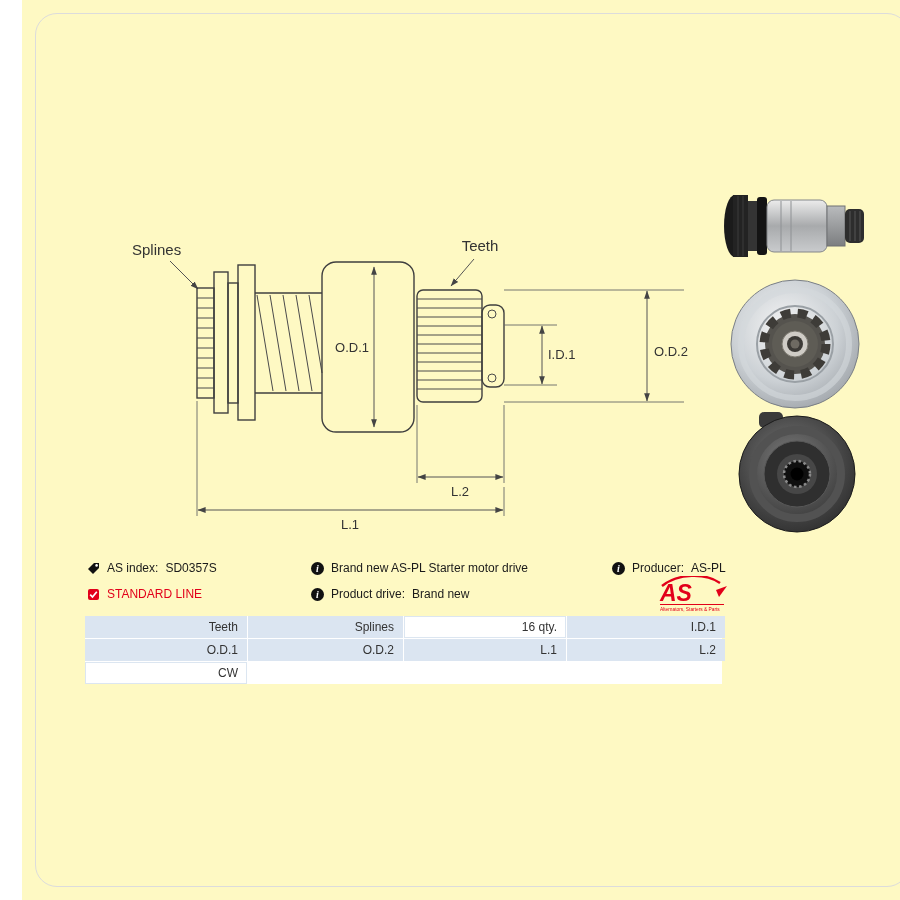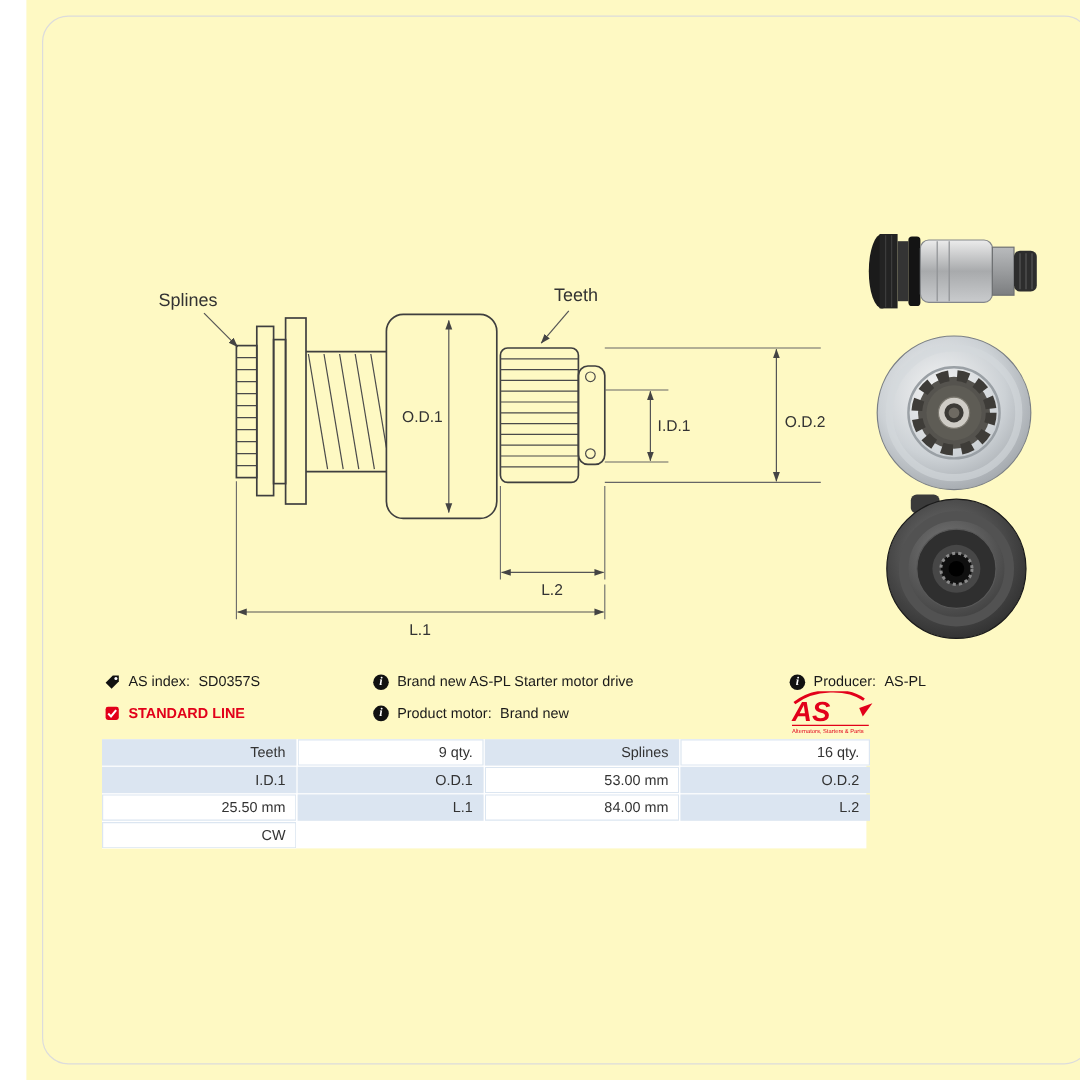--- a/index.html
+++ b/index.html
@@ -15,23 +15,23 @@
   .lbl{font-family:"Liberation Sans",sans-serif;font-size:15px;fill:#333;}
   .dlbl{font-family:"Liberation Sans",sans-serif;font-size:13px;fill:#333;}
 
   .photo{position:absolute;}
   .photo-side{left:695px;top:178px;width:155px;height:96px;}
   .photo-front{left:702px;top:276px;width:142px;height:136px;}
   .photo-rear{left:707px;top:410px;width:136px;height:126px;}
 
   .info-row{position:absolute;display:flex;align-items:center;gap:7px;font-size:12px;color:#1a1a1a;height:16px;}
   .i-r1{top:560px;} .i-r2{top:586px;}
-  .i-c1{left:65px;} .i-c2{left:289px;} .i-c3{left:636px;}
+  .i-c1{left:65px;} .i-c2{left:289px;} .i-c3{left:590px;}
   .bold{font-weight:normal;}
-  .red{color:#e2001a;font-weight:bold;}
+  .red{color:#e2001a;font-weight:normal;}
   .info-ico{display:inline-block;width:13px;height:13px;border-radius:50%;background:#111;
     color:#fff;text-align:center;flex:0 0 13px;}
   .info-ico::before{content:"i";font-family:"Liberation Serif",serif;font-style:italic;
     font-weight:bold;font-size:10px;line-height:13px;display:block;}
   .logo{position:absolute;left:636px;top:576px;width:70px;height:38px;}
 
   .spec-table{position:absolute;left:63px;top:616px;width:637px;display:grid;
     grid-template-columns:162px 155px 162px 158px;grid-auto-rows:22px;gap:1px;background:#fff;}
   .tl,.tv{font-size:12px;color:#333;line-height:22px;text-align:right;padding-right:9px;box-sizing:border-box;}
   .tl{background:#dbe5f1;}
@@ -229,43 +229,39 @@
   <div class="info-row i-r2 i-c1">
     <svg width="13" height="13" viewBox="0 0 13 13">
       <rect x="1" y="1" width="11" height="11" rx="2" fill="#e2001a"></rect>
       <path d="M3.2,6.6 L5.5,9 L9.8,3.8" stroke="#fff" stroke-width="1.7" fill="none"></path>
     </svg>
     <span class="red">STANDARD LINE</span>
   </div>
 
   <div class="info-row i-r2 i-c2">
     <span class="info-ico"></span>
-    <span>Product motor:</span>
+    <span>Product drive:</span>
     <span class="bold">Brand new</span>
   </div>
 
   <svg class="logo" viewBox="0 0 70 38">
     <path d="M4,10 C20,-3 48,-3 62,7" stroke="#e2001a" stroke-width="2.4" fill="none"></path>
     <polygon points="58,14 69,10 61,21" fill="#e2001a"></polygon>
     <text x="2" y="25" font-family="Liberation Sans,sans-serif" font-size="23" font-weight="bold" font-style="italic" fill="#e2001a">AS</text>
     <line x1="2" y1="28.5" x2="66" y2="28.5" stroke="#e2001a" stroke-width="1.2"></line>
     <text x="2" y="35" font-family="Liberation Sans,sans-serif" font-size="4.8" fill="#e2001a">Alternators, Starters &amp; Parts</text>
   </svg>
 
   <div class="spec-table">
     <div class="tl">Teeth</div>
-    <div class="tv">9 qty.</div>
     <div class="tl">Splines</div>
     <div class="tv">16 qty.</div>
 
     <div class="tl">I.D.1</div>
     <div class="tl">O.D.1</div>
-    <div class="tv">53.00 mm</div>
 
     <div class="tl">O.D.2</div>
-    <div class="tv">25.50 mm</div>
     <div class="tl">L.1</div>
-    <div class="tv">84.00 mm</div>
 
     <div class="tl">L.2</div>
     <div class="tv">CW</div>
   </div>
 </div>
 
 </body></html>

